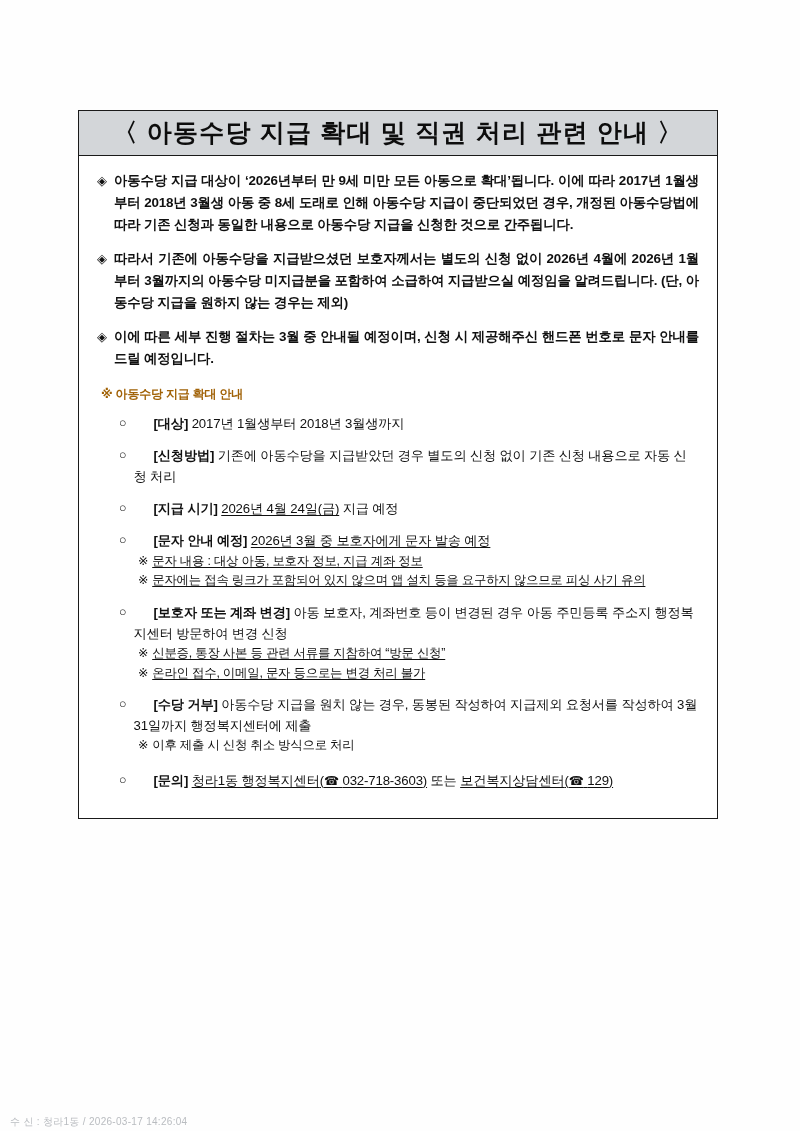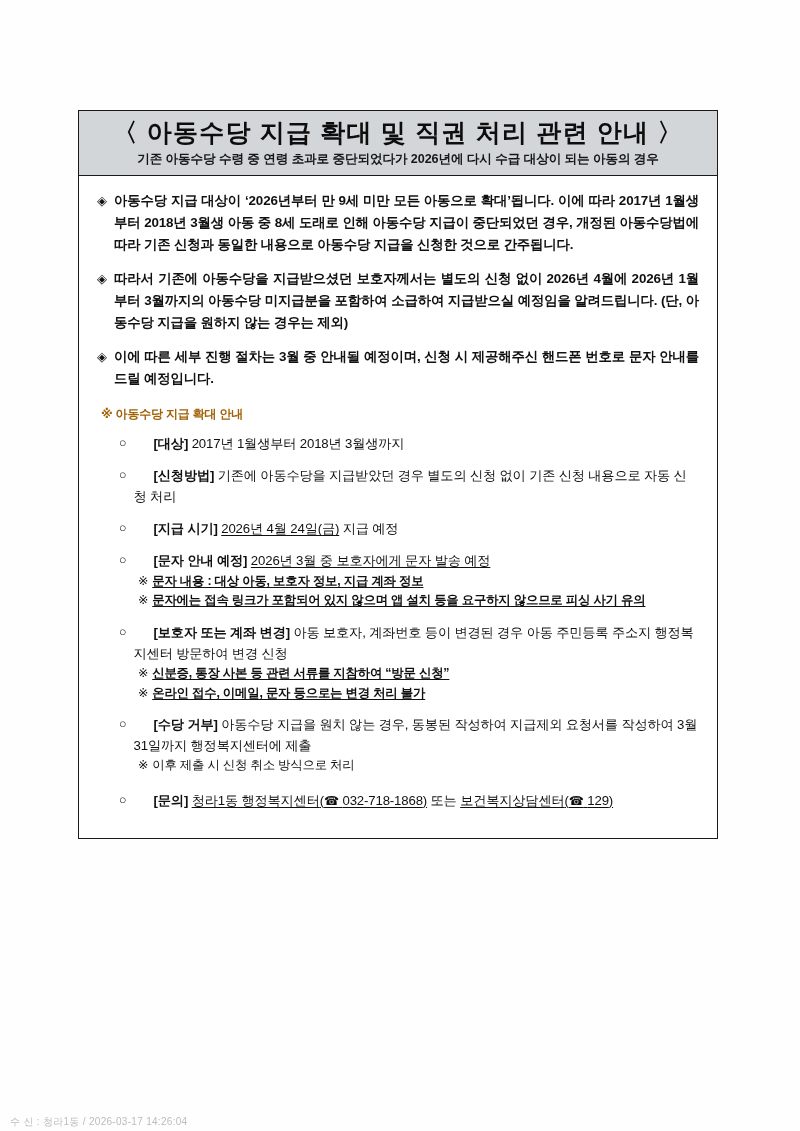--- a/index.html
+++ b/index.html
@@ -115,21 +115,21 @@
   }
   .ctext {
     flex: 1 1 auto;
     font-size: 13.2px;
     line-height: 1.6;
     letter-spacing: -0.15px;
     color: #101010;
   }
   .lbl { font-weight: bold; padding-left: 20px; }
   .u  { text-decoration: underline; text-underline-offset: 2px; }
-  .b  { font-weight: bold; }
+  .b  { font-weight: normal; }
 
   
   .subnote {
     font-size: 12.4px;
     line-height: 1.58;
     letter-spacing: -0.2px;
     margin-left: 19px;
     color: #101010;
   }
   .subnote .sm { padding-right: 4px; }
@@ -159,21 +159,20 @@
 </style>
 </head>
 <body>
 
 <div class="scan-page">
 
   <div class="doc-frame">
 
     <div class="header-band">
       <div class="header-title">〈 아동수당 지급 확대 및 직권 처리 관련 안내 〉</div>
-      <div class="header-subtitle">기존 아동수당 수령 중 연령 초과로 중단되었다가 2026년에 다시 수급 대상이 되는 아동의 경우</div>
     </div>
 
     <div class="doc-body">
 
       <div>
         <div class="intro-item">
           <span class="intro-marker">◈</span>
           <span class="intro-text">아동수당 지급 대상이 ‘2026년부터 만 9세 미만 모든 아동으로 확대’됩니다. 이에 따라 2017년 1월생부터 2018년 3월생 아동 중 8세 도래로 인해 아동수당 지급이 중단되었던 경우, 개정된 아동수당법에 따라 기존 신청과 동일한 내용으로 아동수당 지급을 신청한 것으로 간주됩니다.</span>
         </div>
         <div class="intro-item">
@@ -236,21 +235,21 @@
           <div class="cline">
             <span class="cmarker">○</span>
             <span class="ctext"><span class="lbl">[수당 거부]</span> <span>아동수당 지급을 원치 않는 경우, 동봉된 작성하여 지급제외 요청서를 작성하여 3월 31일까지 행정복지센터에 제출</span></span>
           </div>
           <div class="subnote"><span class="sm">※</span><span>이후 제출 시 신청 취소 방식으로 처리</span></div>
         </div>
 
         <div class="citem" style="margin-top:14px;">
           <div class="cline">
             <span class="cmarker">○</span>
-            <span class="ctext"><span class="lbl">[문의]</span> <span class="u">청라1동 행정복지센터</span><span class="u">(<span class="phone-icon">☎</span> <span>032-718-1868</span>)</span> <span>또는</span> <span class="u">보건복지상담센터</span><span class="u">(<span class="phone-icon">☎</span> <span>129</span>)</span></span>
+            <span class="ctext"><span class="lbl">[문의]</span> <span class="u">청라1동 행정복지센터</span><span class="u">(<span class="phone-icon">☎</span> <span>032-718-3603</span>)</span> <span>또는</span> <span class="u">보건복지상담센터</span><span class="u">(<span class="phone-icon">☎</span> <span>129</span>)</span></span>
           </div>
         </div>
 
       </div>
 
 
     </div>
   </div>
 
   <div class="scan-footer">수 신 : 청라1동 / 2026-03-17 14:26:04</div>

